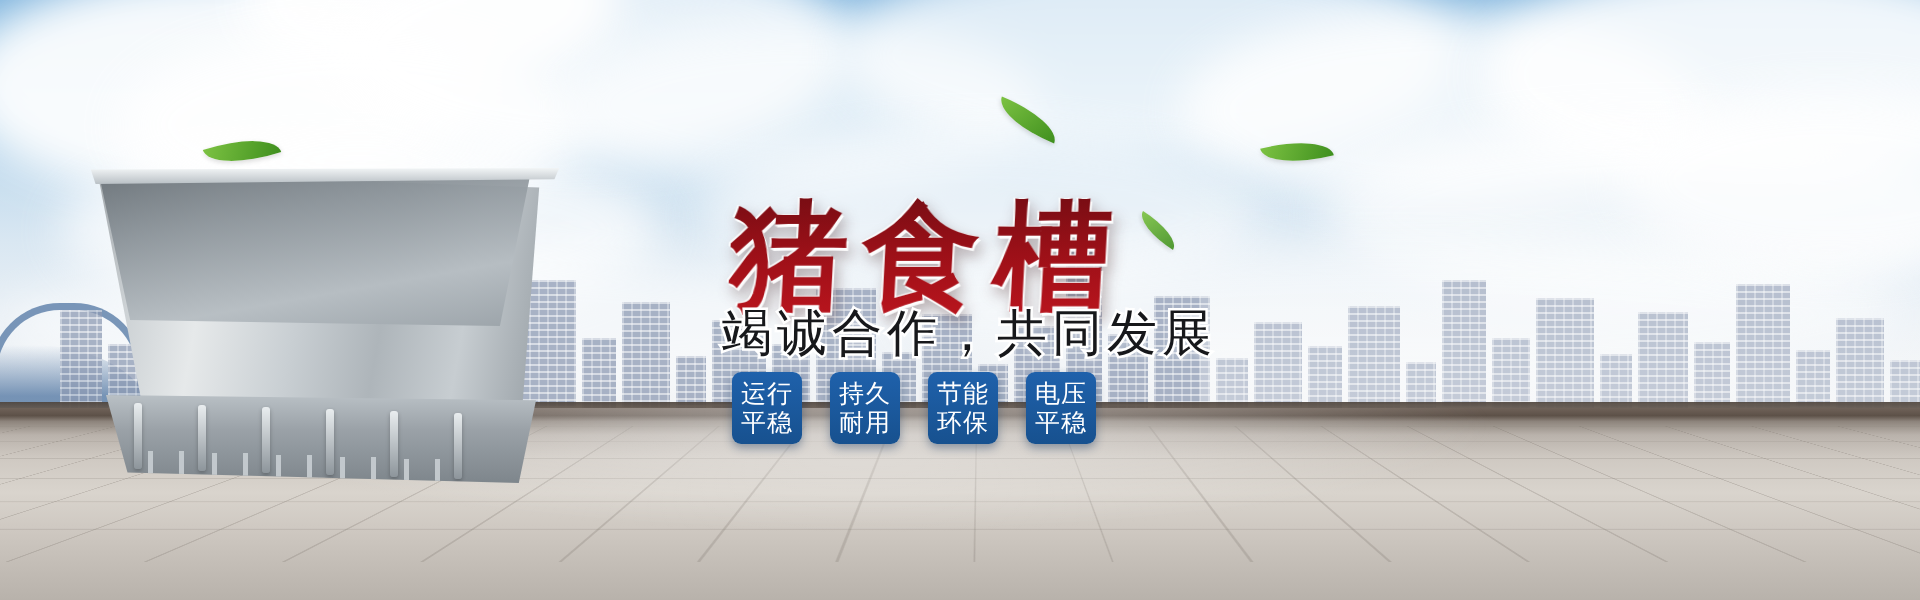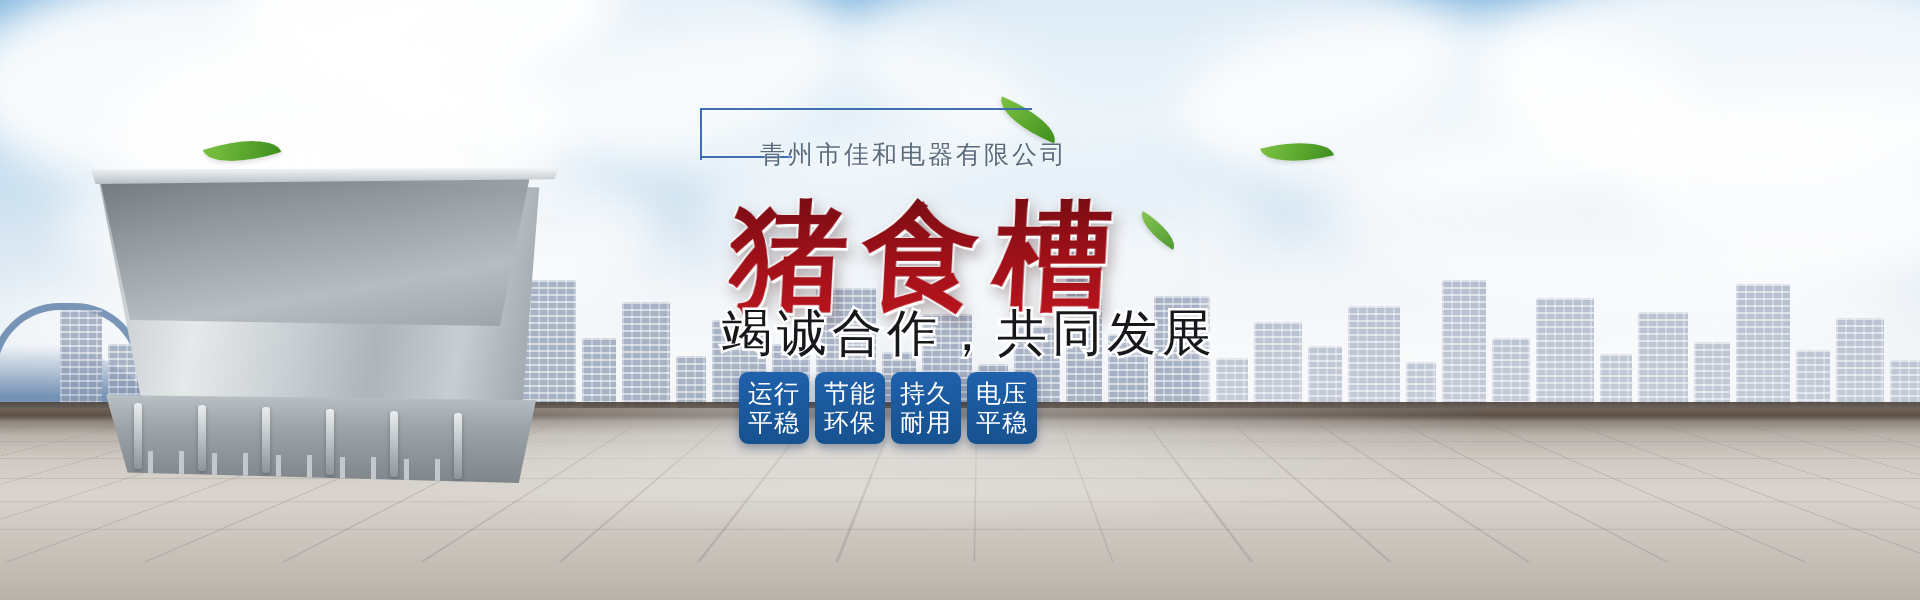--- a/index.html
+++ b/index.html
@@ -161,21 +161,21 @@
 
   .subtitle{
     position:absolute;left:22px;top:200px;
     font-size:50px;font-weight:400;letter-spacing:5px;color:#17181b;
     white-space:nowrap;
     -webkit-text-stroke:5px #ffffff;
     paint-order:stroke fill;
     text-shadow:0 3px 6px rgba(255,255,255,.7);
   }
 
-  .badges{position:absolute;left:39px;top:272px;display:flex;gap:6px;justify-content:flex-end;}
+  .badges{position:absolute;left:32px;top:272px;display:flex;gap:28px;justify-content:flex-end;}
   .badge{
     width:70px;height:72px;border-radius:9px;
     background:linear-gradient(180deg,#1f61ab 0%,#17518f 100%);
     box-shadow:0 4px 10px rgba(20,50,90,.40);
     display:flex;flex-direction:column;align-items:center;justify-content:center;
     color:#ffffff;font-size:25px;line-height:1.18;letter-spacing:1px;
     font-family:"Liberation Sans","DejaVu Sans",sans-serif;
   }
   .badge span{display:block;}
 
@@ -281,43 +281,37 @@
     </div>
   </div>
 
   <div class="leaf l1"></div>
   <div class="leaf l2"></div>
   <div class="leaf l3"></div>
   <div class="leaf l4"></div>
 
   <div class="copy">
 
-    <div class="framewrap">
-      <div class="frame"></div>
-      <div class="frame-top"></div>
-      <div class="frame-dash"></div>
-      <div class="company">青州市佳和电器有限公司</div>
-    </div>
 
     <div class="maintitle">猪食槽</div>
 
     <div class="subtitle">竭诚合作，共同发展</div>
 
     <div class="badges">
       <div class="badge">
         <span>运行</span>
         <span>平稳</span>
       </div>
       <div class="badge">
+        <span>持久</span>
+        <span>耐用</span>
+      </div>
+      <div class="badge">
         <span>节能</span>
         <span>环保</span>
-      </div>
-      <div class="badge">
-        <span>持久</span>
-        <span>耐用</span>
       </div>
       <div class="badge">
         <span>电压</span>
         <span>平稳</span>
       </div>
     </div>
 
   </div>
 </div>
 

